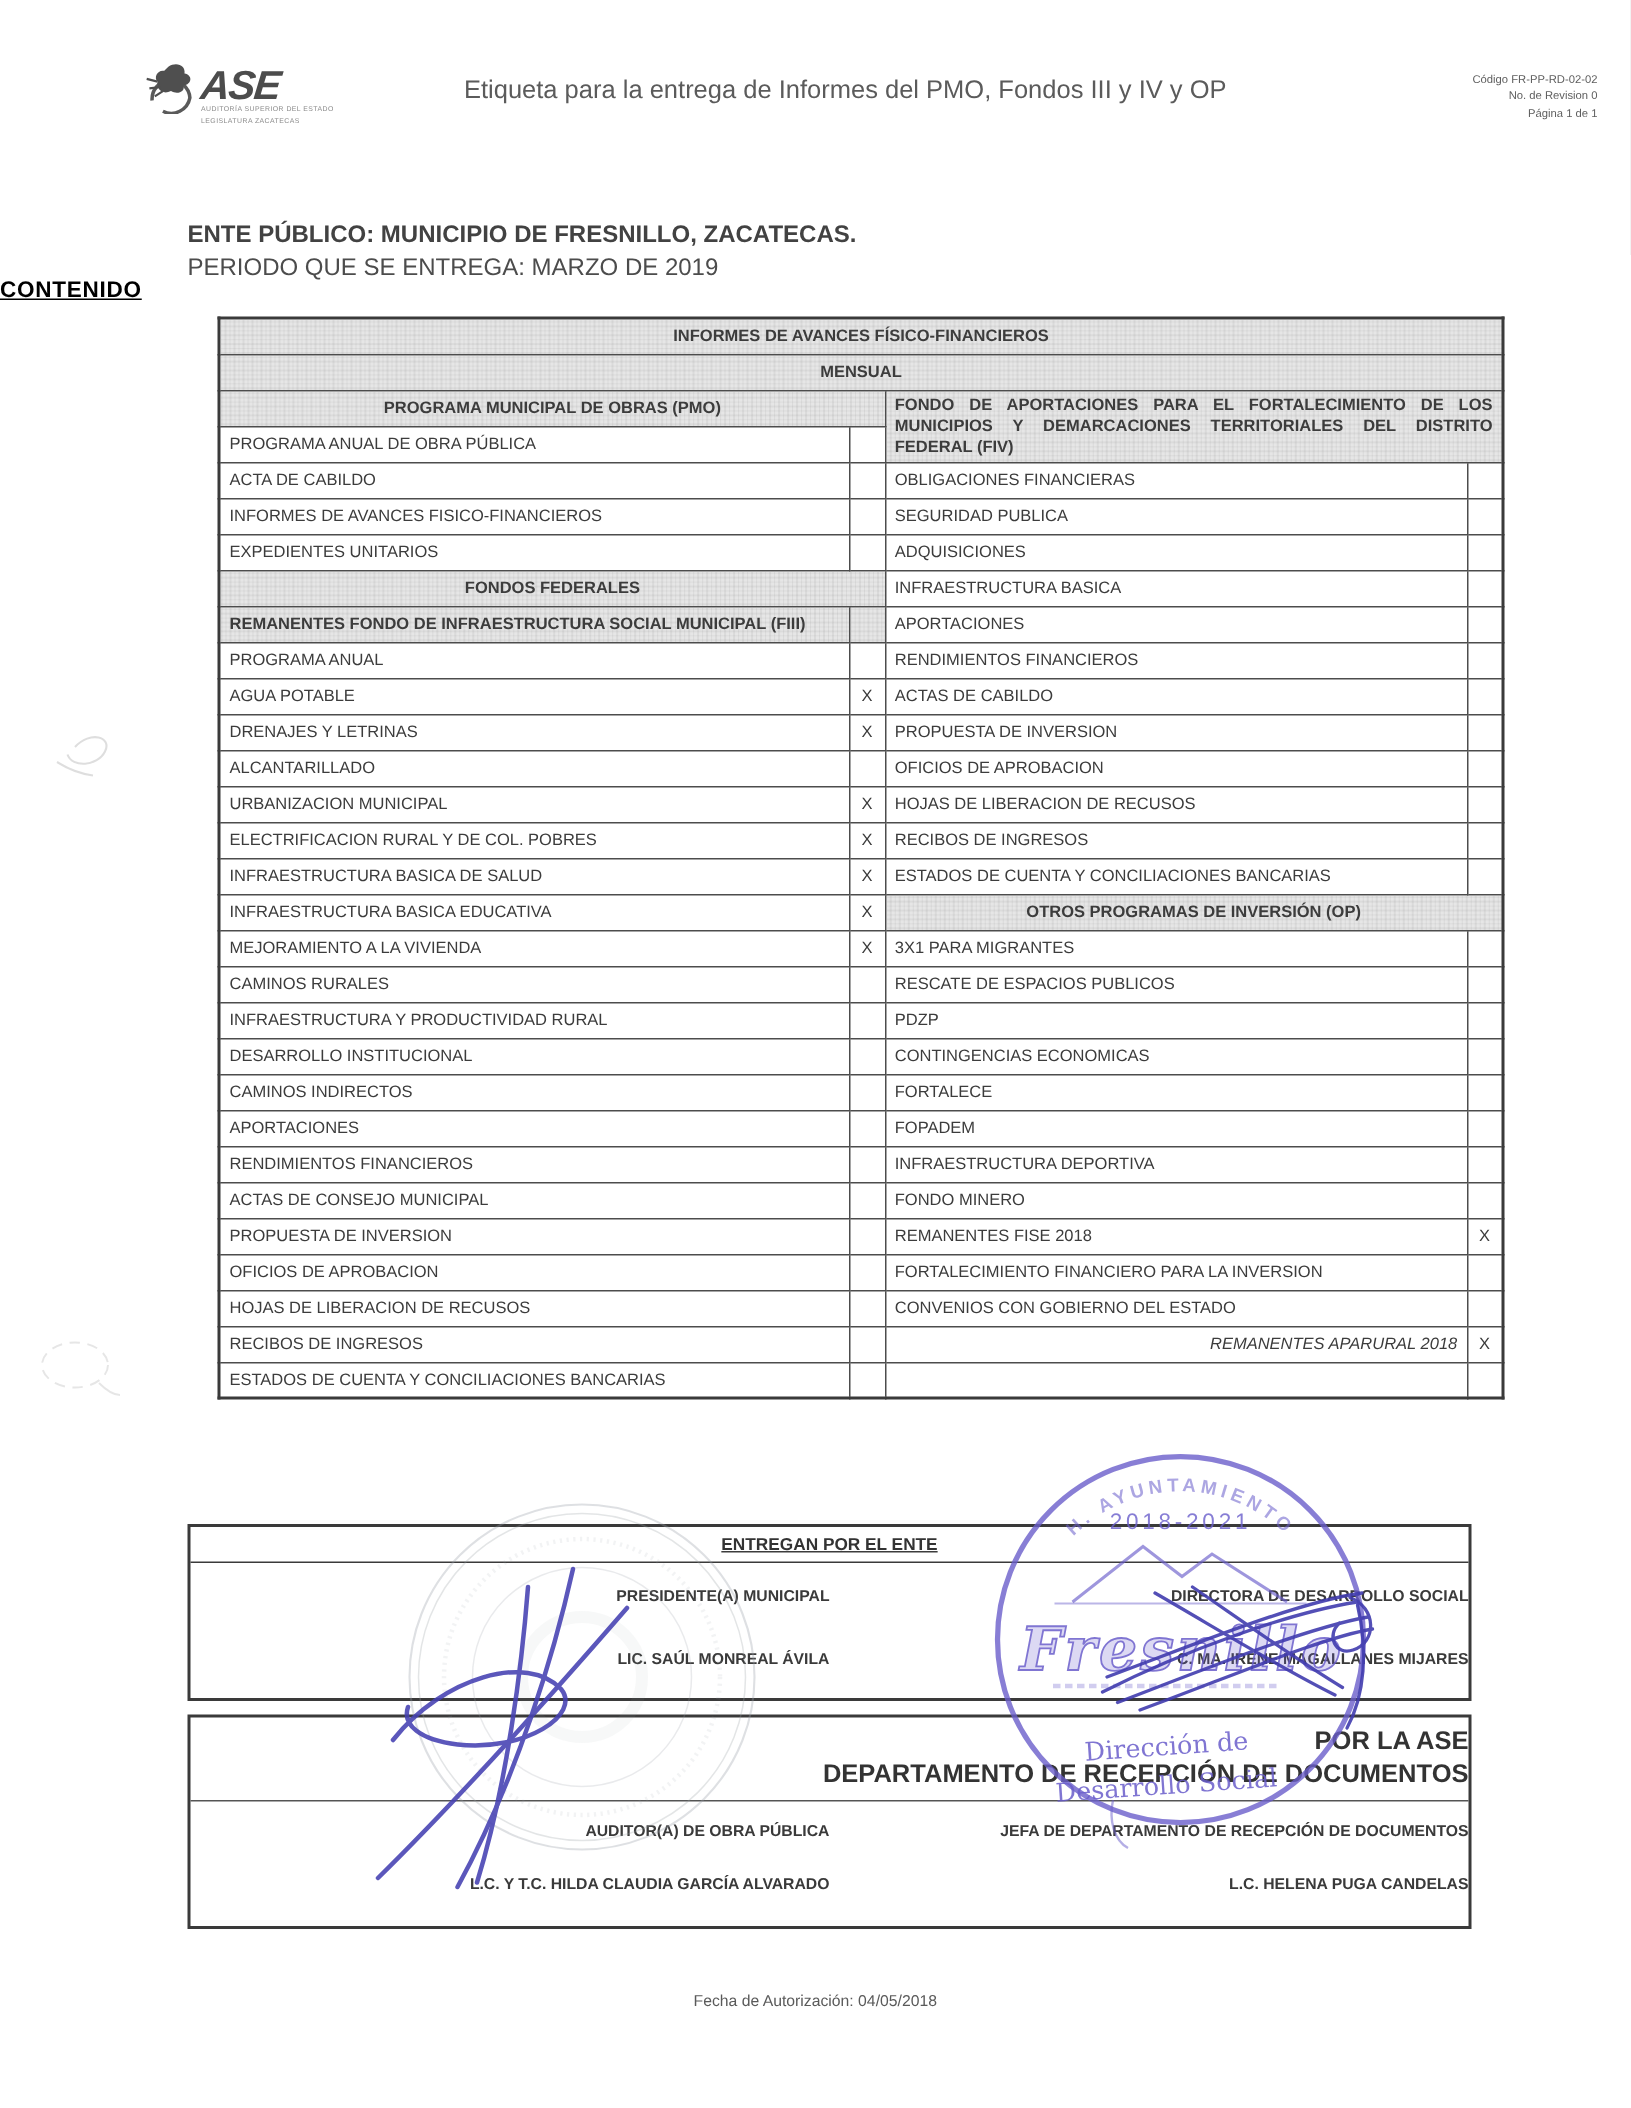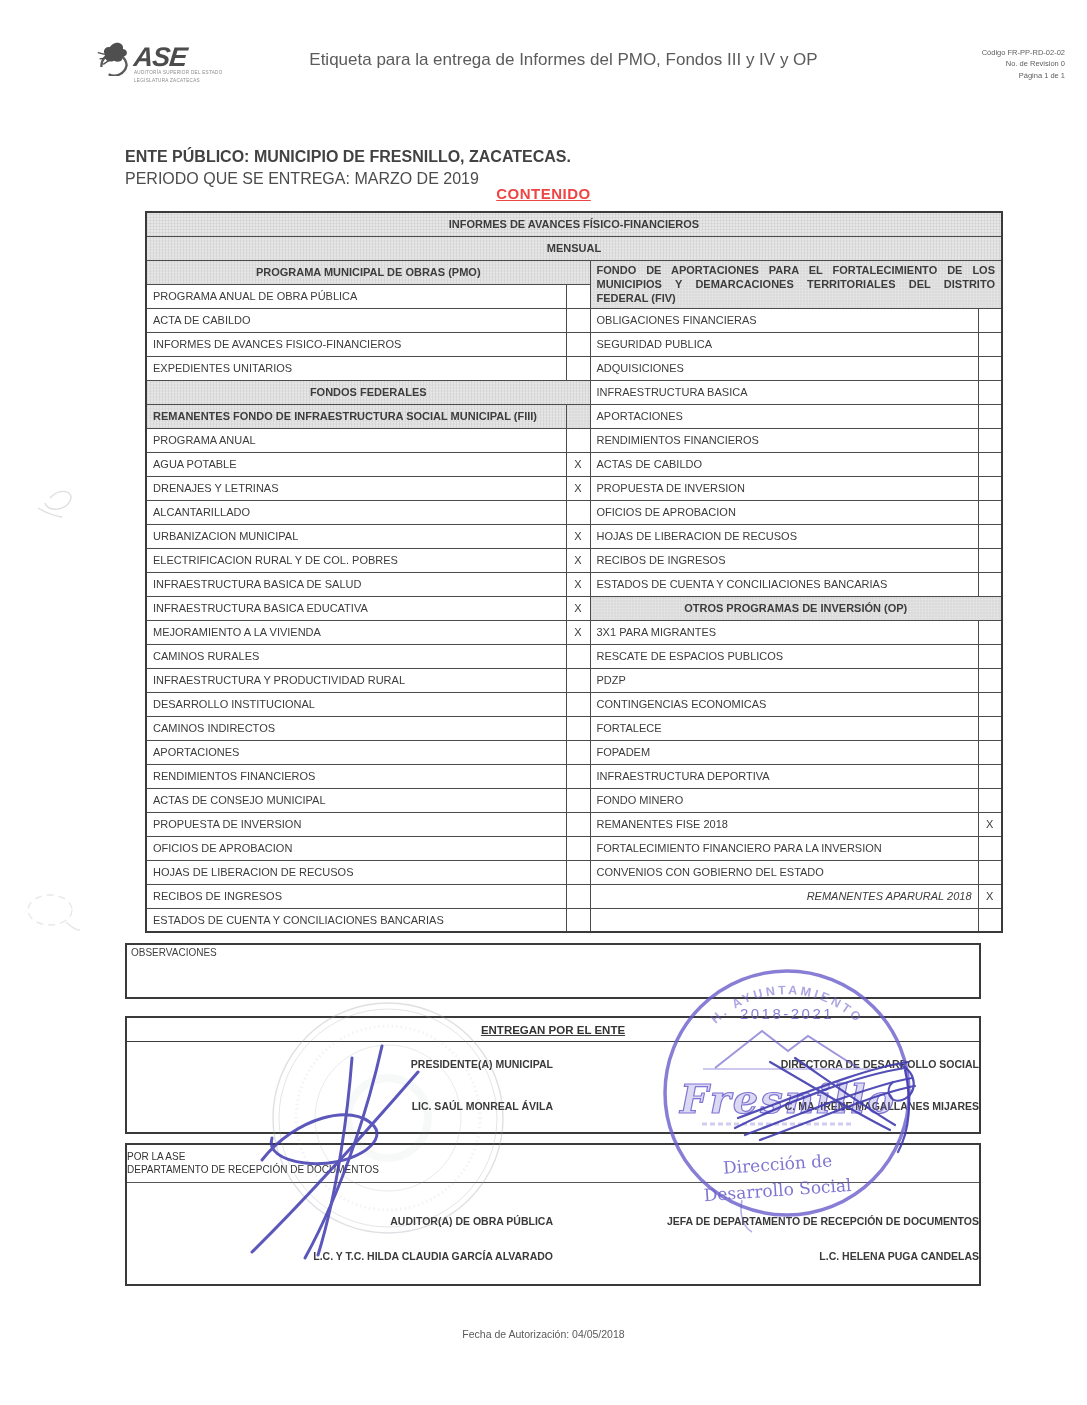--- a/index.html
+++ b/index.html
@@ -13,21 +13,21 @@
   .logo-bird{width:36px;height:36px;margin-right:2px;}
   .logo-text-wrap{display:flex;flex-direction:column;margin-top:6px;}
   .logo-name{font-style:italic;font-weight:bold;font-size:27px;line-height:22px;color:#4c4c4c;letter-spacing:-1px;transform:skewX(-6deg);}
   .logo-sub{font-size:4.6px;color:#8a8a8a;line-height:1.25;margin-top:2px;letter-spacing:.3px;}
   .doc-title{position:absolute;left:160px;right:120px;top:50px;text-align:center;font-size:17px;color:#5b5b5b;}
   .codes{position:absolute;right:22px;top:47px;text-align:right;font-size:7.5px;color:#5e5e5e;line-height:1.5;}
   
   .entity{position:absolute;left:125px;top:146px;font-size:16px;line-height:1.35;}
   .entity-line1{font-weight:bold;color:#424242;}
   .entity-line2{color:#4c4c4c;}
-  .contenido{position:absolute;left:0;right:0;top:185px;text-align:center;font-size:15px;font-weight:bold;color:#ef4444;text-decoration:underline;letter-spacing:.5px;}
+  .contenido{position:absolute;left:0;right:0;top:185px;text-align:left;font-size:15px;font-weight:bold;color:#000000;text-decoration:underline;letter-spacing:.5px;}
   
   table.main{position:absolute;left:125px;top:211px;width:856px;border-collapse:collapse;table-layout:fixed;border:2px solid #3a3a3a;margin-left:20px;}
   table.main td{border:1px solid #4c4c4c;font-size:11px;padding:2px 6px;vertical-align:middle;color:#3c3c3c;overflow:hidden;}
   table.main tr{height:24px;}
   .shade{
     background-color:#e6e6e6;
     background-image:
       repeating-linear-gradient(90deg, rgba(110,110,110,.10) 0 1px, transparent 1px 3px),
       repeating-linear-gradient(0deg, rgba(110,110,110,.09) 0 1px, transparent 1px 3px);
   }
@@ -37,21 +37,21 @@
   td.fiv-header{font-weight:bold;text-align:justify;font-size:10.5px;line-height:1.3;padding:2px 5px;color:#333;vertical-align:top;}
   td.x-cell{text-align:center;padding:2px 1px;font-size:11px;}
   td.bold-shaded{font-weight:bold;color:#333;}
   td.italic{font-style:italic;text-align:right;}
   
   .box{position:absolute;left:125px;width:852px;border:2px solid #3a3a3a;background:transparent;}
   .obs-box{top:943px;height:52px;}
   .obs-label{font-size:10px;color:#3f3f3f;padding:2px 4px;}
   .entregan-box{top:1016px;height:114px;text-decoration:underline;}
   .box-head{border-bottom:1.5px solid #3a3a3a;text-align:center;font-weight:bold;font-size:11.5px;color:#333;padding:6px 0 5px 0;}
-  .box-head2{text-align:left;font-weight:normal;font-size:10px;color:#333;}
+  .box-head2{text-align:right;font-weight:bold;font-size:17px;color:#333;}
   .sig-row{position:absolute;left:0;right:0;display:flex;}
   .sig-col{width:50%;text-align:right;font-weight:bold;font-size:10.5px;color:#3a3a3a;}
   .ase-box{top:1143px;height:139px;}
   .ase-head-wrap{border-bottom:1px solid #555;padding:5px 0 6px 0;}
   .ase-head-wrap .box-head2{padding:1px 0;}
   
   .footer{position:absolute;left:0;right:0;top:1328px;text-align:center;font-size:10.5px;color:#5a5a5a;}
   
   .overlay{position:absolute;left:0;top:0;width:1087px;height:1405px;pointer-events:none;}
 </style>
@@ -260,23 +260,20 @@
         </tr>
         <tr>
           <td>ESTADOS DE CUENTA Y CONCILIACIONES BANCARIAS</td>
           <td class="x-cell"></td>
           <td></td>
           <td class="x-cell"></td>
         </tr>
       </tbody>
   </table>
 
-  <div class="box obs-box">
-    <div class="obs-label">OBSERVACIONES</div>
-  </div>
 
   <div class="box entregan-box">
     <div class="box-head">ENTREGAN POR EL ENTE</div>
     <div class="sig-row" style="top:40px;">
       <div class="sig-col">PRESIDENTE(A) MUNICIPAL</div>
       <div class="sig-col">DIRECTORA DE DESARROLLO SOCIAL</div>
     </div>
     <div class="sig-row" style="top:82px;">
       <div class="sig-col">LIC. SAÚL MONREAL ÁVILA</div>
       <div class="sig-col">C. MA. IRENE MAGALLANES MIJARES</div>

